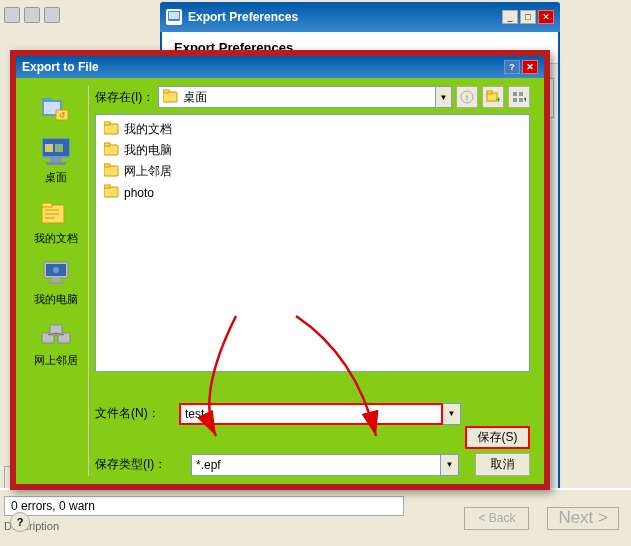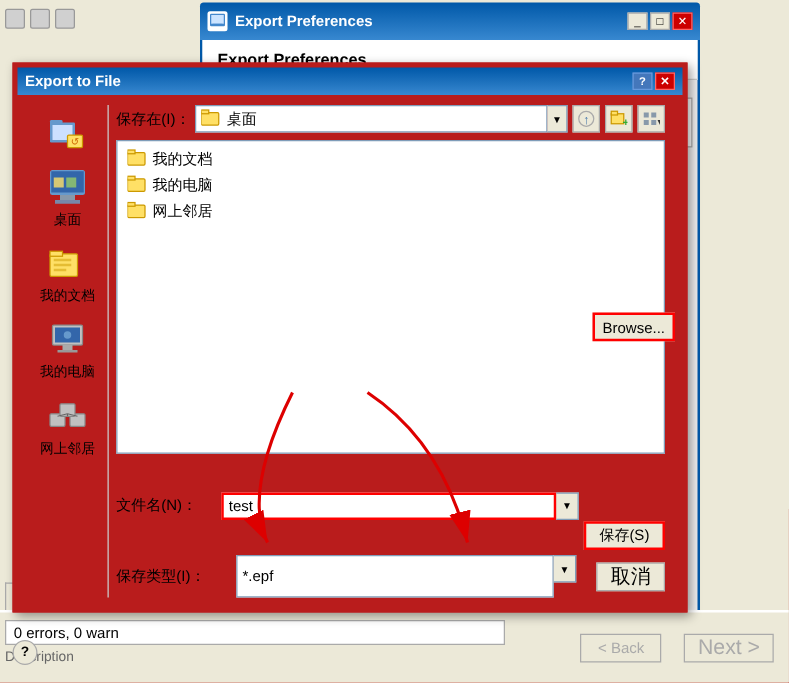--- a/index.html
+++ b/index.html
@@ -108,22 +108,22 @@
       color: #000;
     }
 
     
     .export-to-file-dialog {
       position: absolute;
       top: 50px;
       left: 10px;
       width: 540px;
       height: 440px;
-      background: #b91c1c;
-      border: 4px solid #b91c1c;
+      background: #84cc16;
+      border: 6px solid #b91c1c;
       box-shadow: 3px 3px 8px rgba(0,0,0,0.4);
       z-index: 10;
     }
 
     .dialog-titlebar {
       height: 22px;
       background: linear-gradient(to bottom, #0058a8, #3888d0);
       display: flex;
       align-items: center;
       padding: 0 6px;
@@ -298,41 +298,41 @@
       white-space: nowrap;
       width: 80px;
     }
 
     .file-type-dropdown {
       flex: 1;
       height: 22px;
       background: white;
       border: 1px solid #7f9db9;
       font-size: 12px;
-      padding: 16px 4px;
+      padding: 4px 4px;
       display: flex;
       align-items: center;
     }
 
     .file-type-arrow {
       width: 18px; height: 22px;
       background: #ece9d8;
       border: 1px solid #7f9db9;
       border-left: none;
       display: flex; align-items: center; justify-content: center;
       font-size: 8px;
     }
 
     .cancel-btn {
       height: 23px;
       min-width: 55px;
       padding: 0 0;
       background: #ece9d8;
       border: 1px solid #aaa;
-      font-size: 16px;
+      font-size: 12px;
       cursor: pointer;
     }
   </style>
 </head>
 <body>
 
 <div class="ide-background">
 
   <div class="ide-toolbar">
     <div class="ide-toolbar-icon"></div>
@@ -518,20 +518,29 @@
           </div>
           <div class="file-item">
             <span>
               <svg width="16" height="14" viewBox="0 0 16 14">
                 <rect x="0" y="3" width="14" height="10" fill="#ffe066" stroke="#cc9900" stroke-width="1" rx="1"></rect>
                 <rect x="0" y="1" width="6" height="3" fill="#ffe066" stroke="#cc9900" stroke-width="1" rx="1 1 0 0"></rect>
               </svg>
             </span>
             <span>网上邻居</span>
           </div>
+          <div class="file-item">
+            <span>
+              <svg width="16" height="14" viewBox="0 0 16 14">
+                <rect x="0" y="3" width="14" height="10" fill="#ffe066" stroke="#cc9900" stroke-width="1" rx="1"></rect>
+                <rect x="0" y="1" width="6" height="3" fill="#ffe066" stroke="#cc9900" stroke-width="1" rx="1 1 0 0"></rect>
+              </svg>
+            </span>
+            <span>photo</span>
+          </div>
         </div>
 
         <div class="file-name-row">
           <span class="file-name-label">文件名(N)：</span>
           <div style="display:flex;flex:1;">
             <input class="file-name-input" type="text" value="test" style="flex: 1 1 0%; height: 22px; border: 2px solid rgb(255, 0, 0); padding: 0px 4px; font-size: 12px; background: white;">
             <div style="width:18px;height:22px;background:#ece9d8;border:1px solid #7f9db9;border-left:none;display:flex;align-items:center;justify-content:center;font-size:8px;cursor:pointer;">▼</div>
           </div>
           <button class="save-btn">保存(S)</button>
         </div>
@@ -540,23 +549,20 @@
           <span class="file-type-label">保存类型(I)：</span>
           <div style="display:flex;flex:1;">
             <div class="file-type-dropdown">*.epf</div>
             <div class="file-type-arrow">▼</div>
           </div>
           <button class="cancel-btn">取消</button>
         </div>
       </div>
     </div>
 
-    <div style="position:absolute;right:6px;top:50%;transform:translateY(-20px);">
-      <button style="height:23px;min-width:60px;padding:0 6px;background:#ece9d8;border:2px solid #ff0000;font-size:12px;cursor:pointer;">Browse...</button>
-    </div>
 
     <svg style="position:absolute;top:0;left:0;width:100%;height:100%;pointer-events:none;z-index:20;">
 
       <defs>
         <marker id="arrowhead1" markerWidth="10" markerHeight="7" refX="10" refY="3.5" orient="auto">
           <polygon points="0 0, 10 3.5, 0 7" fill="#dd0000"></polygon>
         </marker>
         <marker id="arrowhead2" markerWidth="10" markerHeight="7" refX="10" refY="3.5" orient="auto">
           <polygon points="0 0, 10 3.5, 0 7" fill="#dd0000"></polygon>
         </marker>

